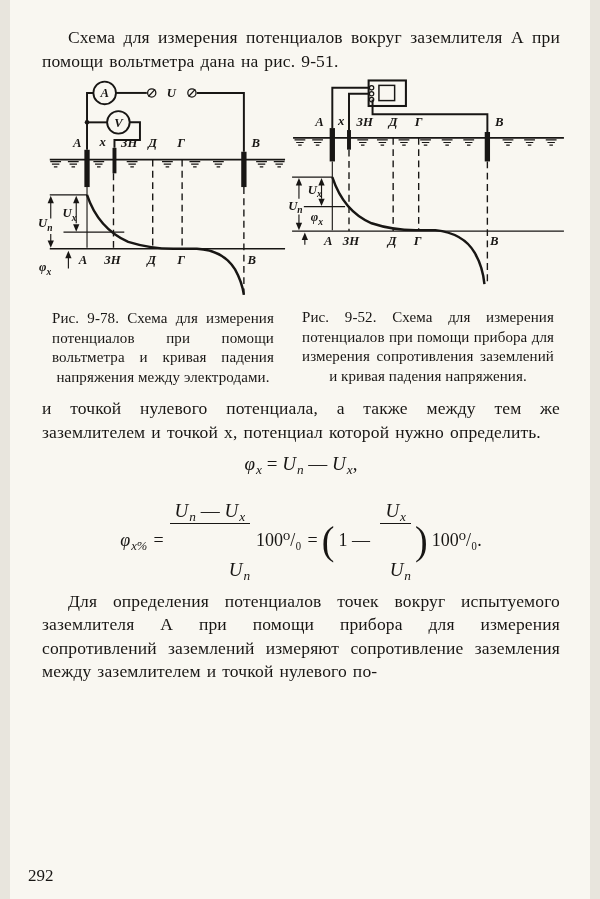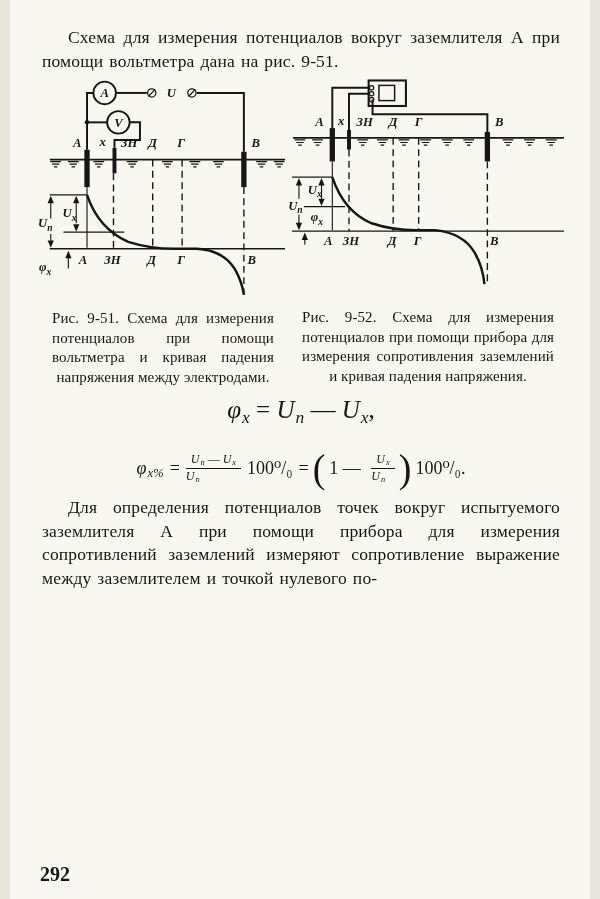--- a/index.html
+++ b/index.html
@@ -31,32 +31,32 @@
   .dash line{stroke:#181614;stroke-width:1.4;stroke-dasharray:7 4.5;}
   .thin{stroke:#181614;stroke-width:1.15;fill:none;}
   .axis{stroke:#181614;stroke-width:1.5;}
   .curve{fill:none;stroke:#181614;stroke-width:2.5;}
   .ah{fill:#181614;stroke:none;}
   .hat path{stroke:#181614;stroke-width:1.2;fill:none;}
   text.lbl{font-family:"Liberation Serif","DejaVu Serif",serif;
            font-style:italic;font-weight:bold;font-size:13px;fill:#181614;}
   
   .formula{display:flex;align-items:center;justify-content:center;
-           font-size:25px;font-style:normal;}
+           font-size:19px;font-style:normal;}
   .f1{margin:9px 0 7px;}
   .f2{margin:25px 0 9px;font-size:18px;}
   .formula .it{font-style:italic;}
   .formula .sub{font-size:70%;position:relative;top:0.30em;margin-left:1px;}
   .fpart{margin:0 3px;white-space:pre;}
-  .frac{display:inline-flex;flex-direction:column;align-items:flex-start;
-        vertical-align:middle;margin:0 3px;font-size:12px;line-height:1.15;}
+  .frac{display:inline-flex;flex-direction:column;align-items:flex-end;
+        vertical-align:middle;margin:0 3px;font-size:19px;line-height:1.15;gap:34px;}
   .fnum{border-bottom:1.5px solid #181614;padding:0 5px 1px;}
   .fden{padding-top:1px;}
   .bigparen{font-size:38px;font-weight:400;line-height:1;transform:scaleY(1.05);margin:0 1px;}
-  .pagenum{position:absolute;left:30px;bottom:13px;font-size:20px;font-weight:bold;}
+  .pagenum{position:absolute;left:18px;bottom:13px;font-size:17px;font-weight:normal;}
 </style>
 </head>
 <body>
 
 <div class="page">
 
   <p class="p ind">Схема для измерения потенциалов вокруг заземлителя А при помощи вольтметра дана на рис. 9-51.</p>
 
   <div class="figrow">
 
@@ -130,21 +130,21 @@
         <text class="lbl" x="0" y="151"><tspan>U</tspan><tspan dy="3.5" font-size="75%">n</tspan></text>
         <text class="lbl" x="25" y="141"><tspan>U</tspan><tspan dy="3.5" font-size="75%">x</tspan></text>
         <text class="lbl" x="1" y="196"><tspan>φ</tspan><tspan dy="3.5" font-size="75%">x</tspan></text>
 
         <text class="lbl" x="46" y="188" text-anchor="middle">А</text>
         <text class="lbl" x="76" y="188" text-anchor="middle">ЗН</text>
         <text class="lbl" x="116" y="188" text-anchor="middle">Д</text>
         <text class="lbl" x="146" y="188" text-anchor="middle">Г</text>
         <text class="lbl" x="218" y="188" text-anchor="middle">В</text>
       </svg>
-      <figcaption class="figcap cap51">Рис. 9-51. Схема для измерения потенциалов при помощи вольтметра и кривая падения напряжения между электродами.</figcaption>
+      <figcaption class="figcap cap51">Рис. 9-78. Схема для измерения потенциалов при помощи вольтметра и кривая падения напряжения между электродами.</figcaption>
     </figure>
 
     <figure class="fig">
       <svg class="figsvg" width="280" height="211" viewBox="0 0 285 215">
         <g class="wire">
           <path d="M45,50 V9 H82.8"></path>
           <path d="M62,52 V15 H82.8"></path>
           <path d="M86,21 V36 H203 V54"></path>
         </g>
         <rect class="devbox" x="82" y="1.5" width="38" height="26"></rect>
@@ -209,20 +209,21 @@
         <text class="lbl" x="41" y="169" text-anchor="middle">А</text>
         <text class="lbl" x="64" y="169" text-anchor="middle">ЗН</text>
         <text class="lbl" x="106" y="169" text-anchor="middle">Д</text>
         <text class="lbl" x="132" y="169" text-anchor="middle">Г</text>
         <text class="lbl" x="210" y="169" text-anchor="middle">В</text>
       </svg>
       <figcaption class="figcap cap52">Рис. 9-52. Схема для измерения потенциалов при помощи прибора для измерения сопротивления заземлений и кривая падения напряжения.</figcaption>
     </figure>
   </div>
 
+  <p class="p" style="margin-top:10px">и точкой нулевого потенциала, а также между тем же заземлителем и точкой x, потенциал которой нужно определить.</p>
 
   <div class="formula f1">
     <span class="fpart"><span class="it">φ</span><span class="sub it">x</span><span> = </span><span class="it">U</span><span class="sub it">n</span><span> — </span><span class="it">U</span><span class="sub it">x</span><span>,</span></span>
   </div>
 
 
   <div class="formula f2">
     <span class="fpart"><span class="it">φ</span><span class="sub it">x%</span></span>
     <span class="fpart"><span>=</span></span>
     <span class="frac">
@@ -234,16 +235,16 @@
     <span class="bigparen">(</span>
     <span class="fpart"><span>1 — </span></span>
     <span class="frac">
       <span class="fnum"><span class="it">U</span><span class="sub it">x</span></span>
       <span class="fden"><span class="it">U</span><span class="sub it">n</span></span>
     </span>
     <span class="bigparen">)</span>
     <span class="fpart"><span>100⁰/₀.</span></span>
   </div>
 
-  <p class="p ind">Для определения потенциалов точек вокруг испытуемого заземлителя А при помощи прибора для измерения сопротивлений заземлений измеряют сопротивление выражение между заземлителем и точкой нулевого по-</p>
+  <p class="p ind">Для определения потенциалов точек вокруг испытуемого заземлителя А при помощи прибора для измерения сопротивлений заземлений измеряют сопротивление заземления между заземлителем и точкой нулевого по-</p>
 
   <div class="pagenum">292</div>
 </div>
 
 </body></html>

